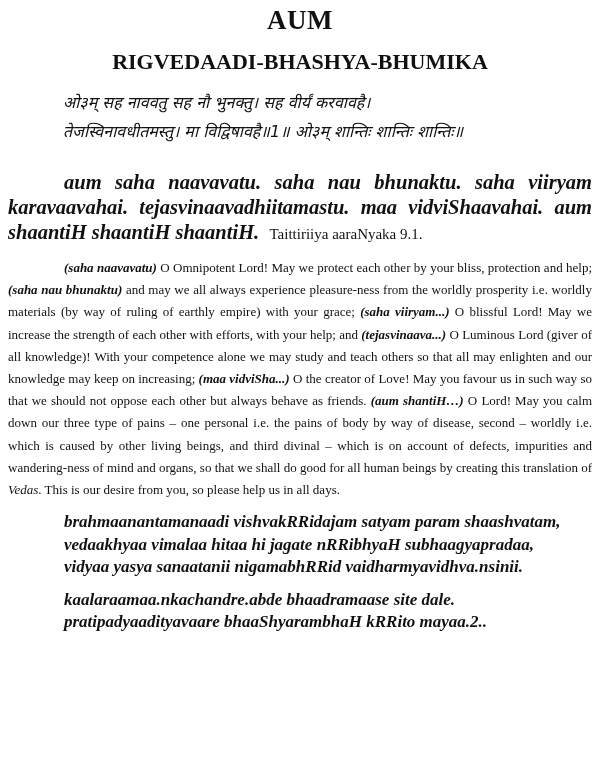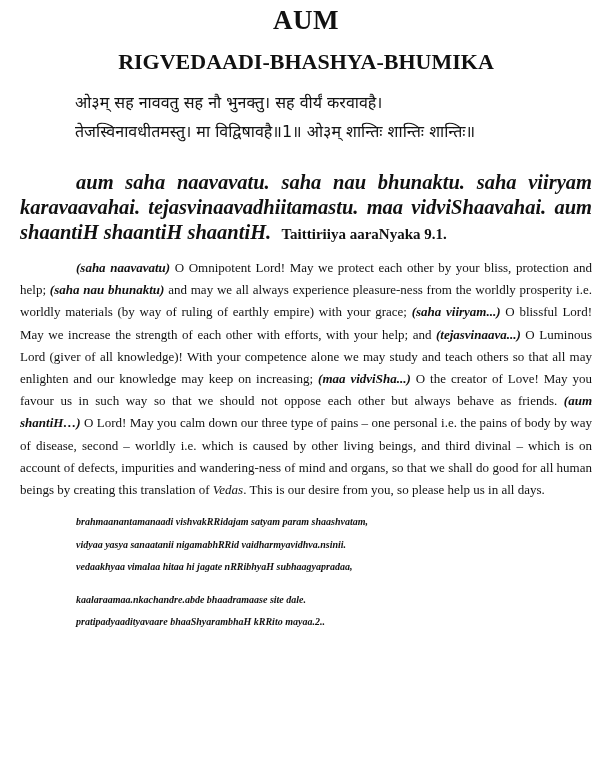--- a/index.html
+++ b/index.html
@@ -1,70 +1,70 @@
 <!DOCTYPE html>
 <html><head>
 <meta charset="utf-8">
 <style>
   html, body { margin: 0; padding: 0; background: #ffffff; }
   body {
     width: 600px; height: 762px; overflow: hidden;
     font-family: "Liberation Serif", "DejaVu Serif", serif;
     color: #111111;
   }
-  .page { position: relative; width: 600px; height: 576px; box-sizing: border-box; padding: 0 8px 0 20px; }
+  .page { position: relative; width: 600px; height: 576px; box-sizing: border-box; padding: 0 8px 0 8px; }
   .title {
     text-align: center; font-weight: bold; font-size: 27px;
     margin: 0; padding-top: 4px; line-height: 32px; letter-spacing: 0.5px;
   }
   .subtitle {
     text-align: center; font-weight: bold; font-size: 22px;
     margin: 13px 0 0 0; line-height: 26px;
   }
   .dev {
     font-family: "DejaVu Sans", sans-serif; font-size: 16px;
-    margin: 0; padding-left: 55px; line-height: 29px;
+    margin: 0; padding-left: 55px; line-height: 29px; font-style: italic;
   }
   .dev.first { margin-top: 13px; }
   .mantra {
     font-weight: bold; font-style: italic; font-size: 20.5px;
     text-align: justify; text-align-last: left;
     margin: 24px 0 0 0; line-height: 25px; text-indent: 56px;
   }
-  .mantra .ref { font-weight: bold; font-style: normal; font-size: 15px; }
+  .mantra .ref { font-weight: normal; font-style: normal; font-size: 15px; }
   .para {
     font-size: 13px; text-align: justify; line-height: 22.2px;
     margin: 10px 0 0 0; text-indent: 56px;
   }
   .para b { font-style: italic; }
   .para i { font-style: italic; }
   .verse {
-    font-weight: bold; font-style: italic; font-size: 10px;
+    font-weight: bold; font-style: italic; font-size: 17px;
     margin: 10px 0 0 56px; line-height: 22.5px;
   }
   .verse div { white-space: nowrap; }
 </style>
 </head>
 <body>
 
 <div class="page">
   <h1 class="title">AUM</h1>
   <h2 class="subtitle">RIGVEDAADI-BHASHYA-BHUMIKA</h2>
 
   <p class="dev first">ओ३म् सह नाववतु सह नौ भुनक्तु। सह वीर्यं करवावहै।</p>
   <p class="dev">तेजस्विनावधीतमस्तु। मा विद्विषावहै॥1॥ ओ३म् शान्तिः शान्तिः शान्तिः॥</p>
 
   <p class="mantra"><span>aum saha naavavatu. saha nau bhunaktu. saha viiryam karavaavahai. tejasvinaavadhiitamastu. maa vidviShaavahai. aum shaantiH shaantiH shaantiH.</span>&nbsp; <span class="ref">Taittiriiya aaraNyaka 9.1.</span></p>
 
   <p class="para"><b>(saha naavavatu)</b><span> O Omnipotent Lord! May we protect each other by your bliss, protection and help; </span><b>(saha nau bhunaktu)</b><span> and may we all always experience pleasure-ness from the worldly prosperity i.e. worldly materials (by way of ruling of earthly empire) with your grace; </span><b>(saha viiryam...)</b><span> O blissful Lord! May we increase the strength of each other with efforts, with your help; and </span><b>(tejasvinaava...)</b><span> O Luminous Lord (giver of all knowledge)! With your competence alone we may study and teach others so that all may enlighten and our knowledge may keep on increasing; </span><b>(maa vidviSha...)</b><span> O the creator of Love! May you favour us in such way so that we should not oppose each other but always behave as friends. </span><b>(aum shantiH…)</b><span> O Lord! May you calm down our three type of pains – one personal i.e. the pains of body by way of disease, second – worldly i.e. which is caused by other living beings, and third divinal – which is on account of defects, impurities and wandering-ness of mind and organs, so that we shall do good for all human beings by creating this translation of </span><i>Vedas</i><span>. This is our desire from you, so please help us in all days.</span></p>
 
   <div class="verse">
     <div>brahmaanantamanaadi vishvakRRidajam satyam param shaashvatam,</div>
+    <div>vedaakhyaa vimalaa hitaa hi jagate nRRibhyaH subhaagyapradaa,</div>
     <div>vidyaa yasya sanaatanii nigamabhRRid vaidharmyavidhva.nsinii.</div>
-    <div>vedaakhyaa vimalaa hitaa hi jagate nRRibhyaH subhaagyapradaa,</div>
   </div>
 
 
   <div class="verse">
     <div>kaalaraamaa.nkachandre.abde bhaadramaase site dale.</div>
     <div>pratipadyaadityavaare bhaaShyarambhaH kRRito mayaa.2..</div>
   </div>
 
 </div>
 

